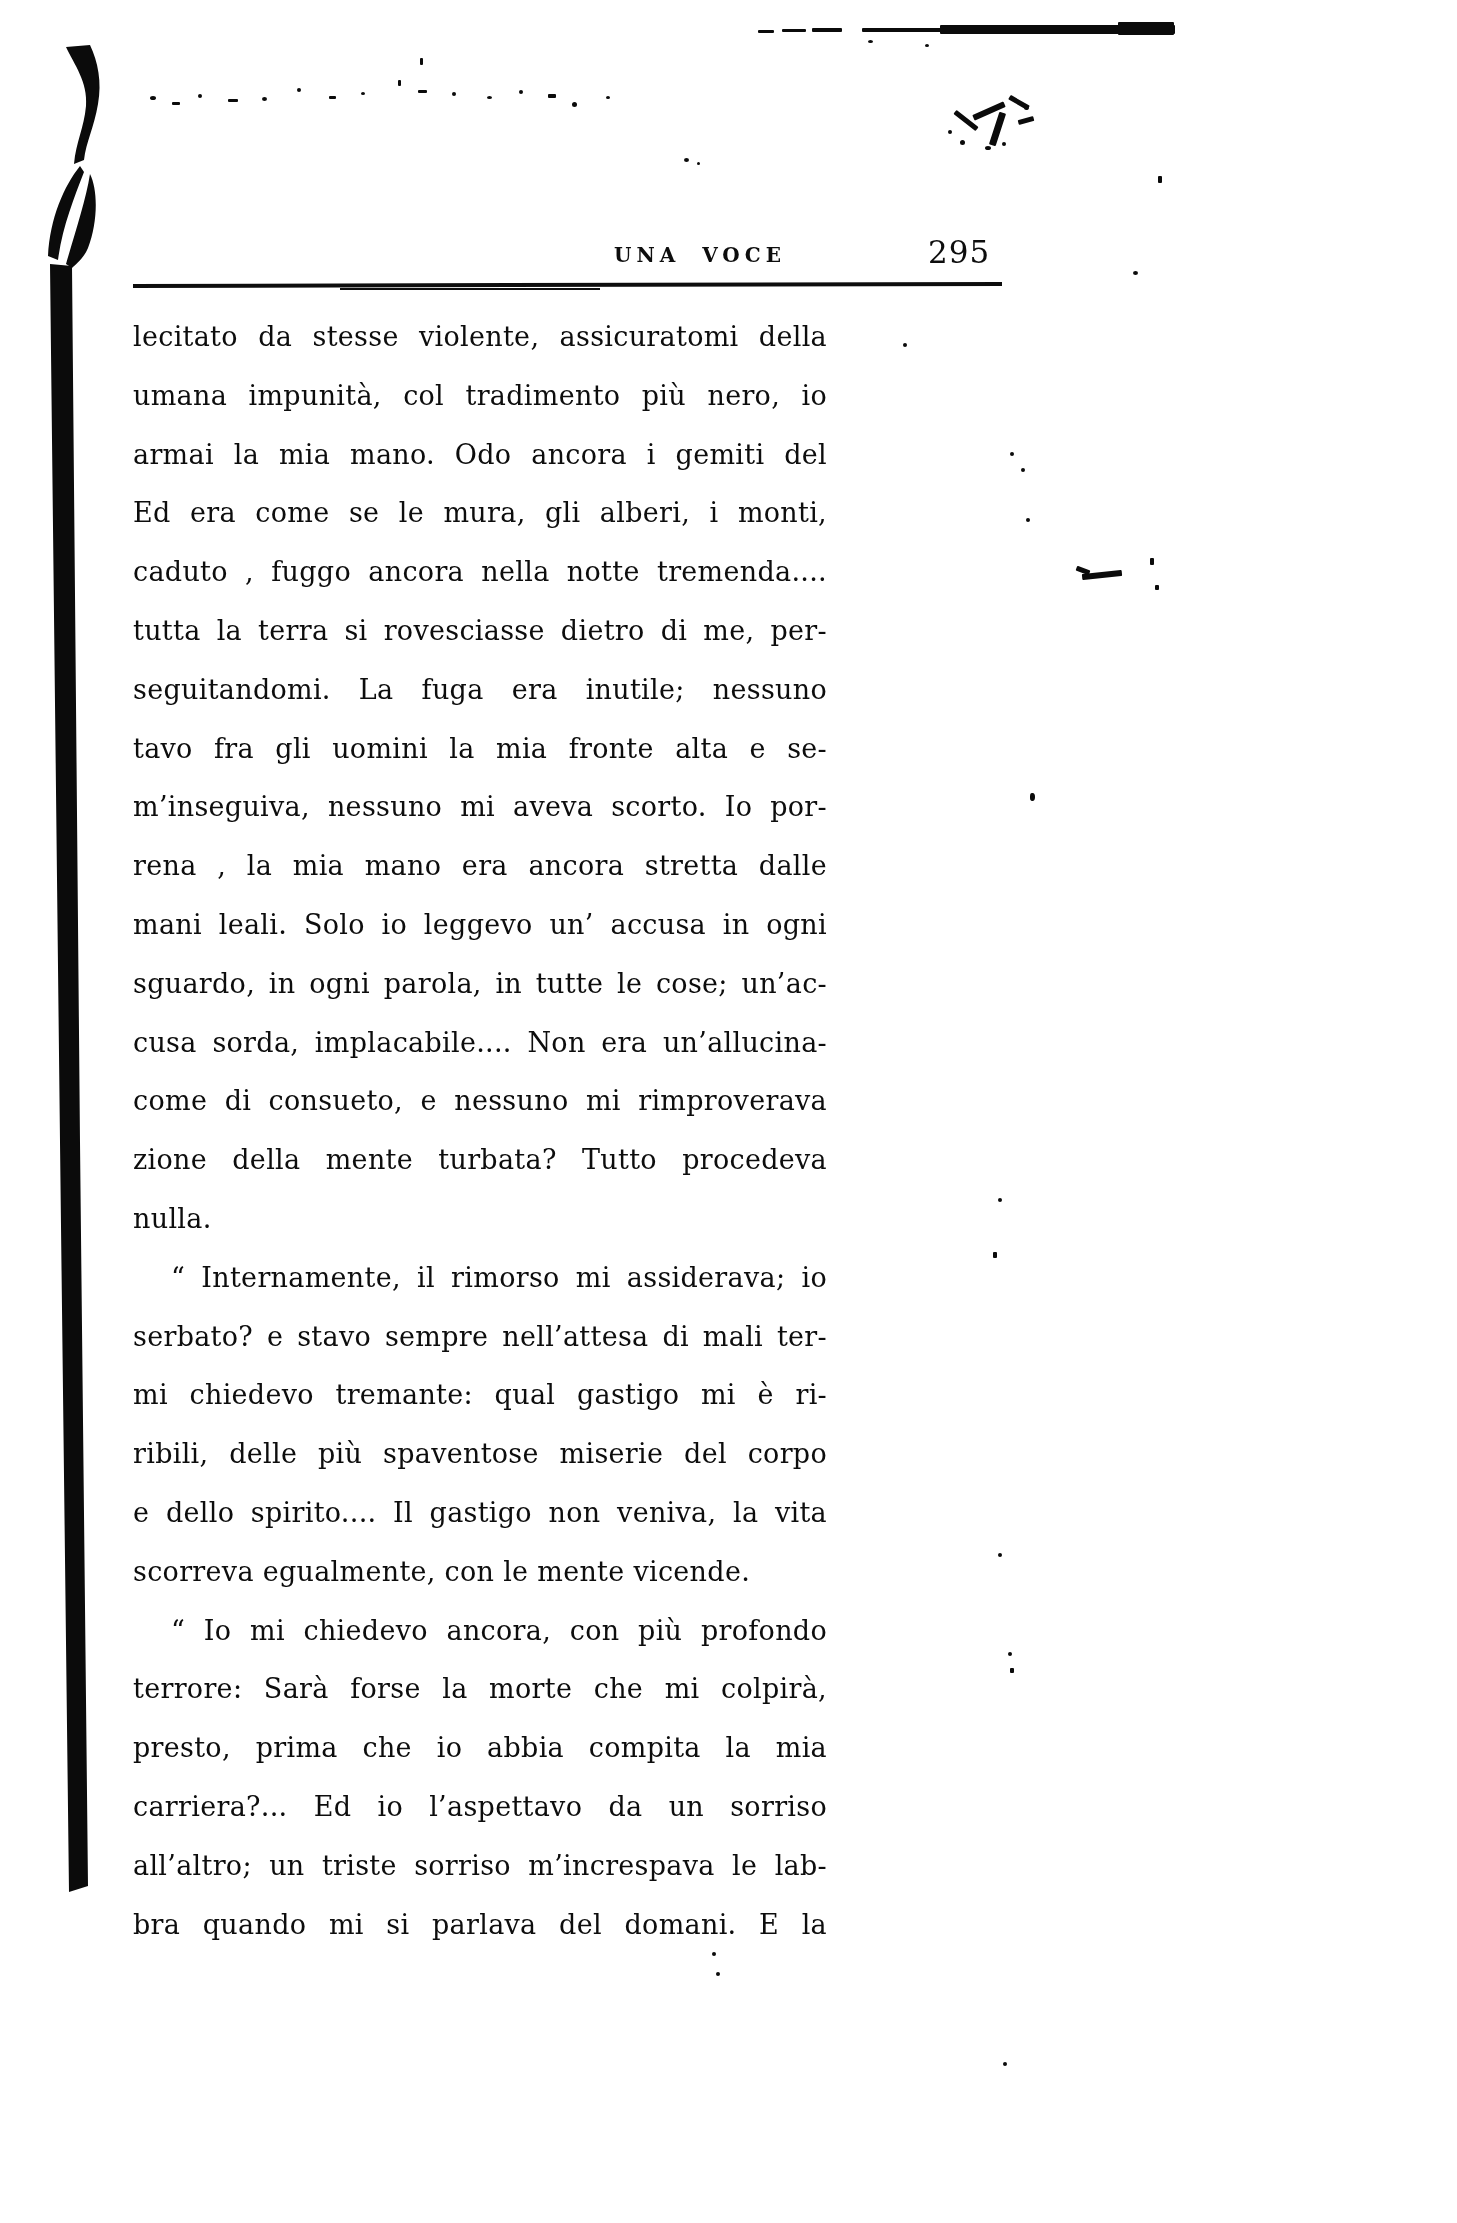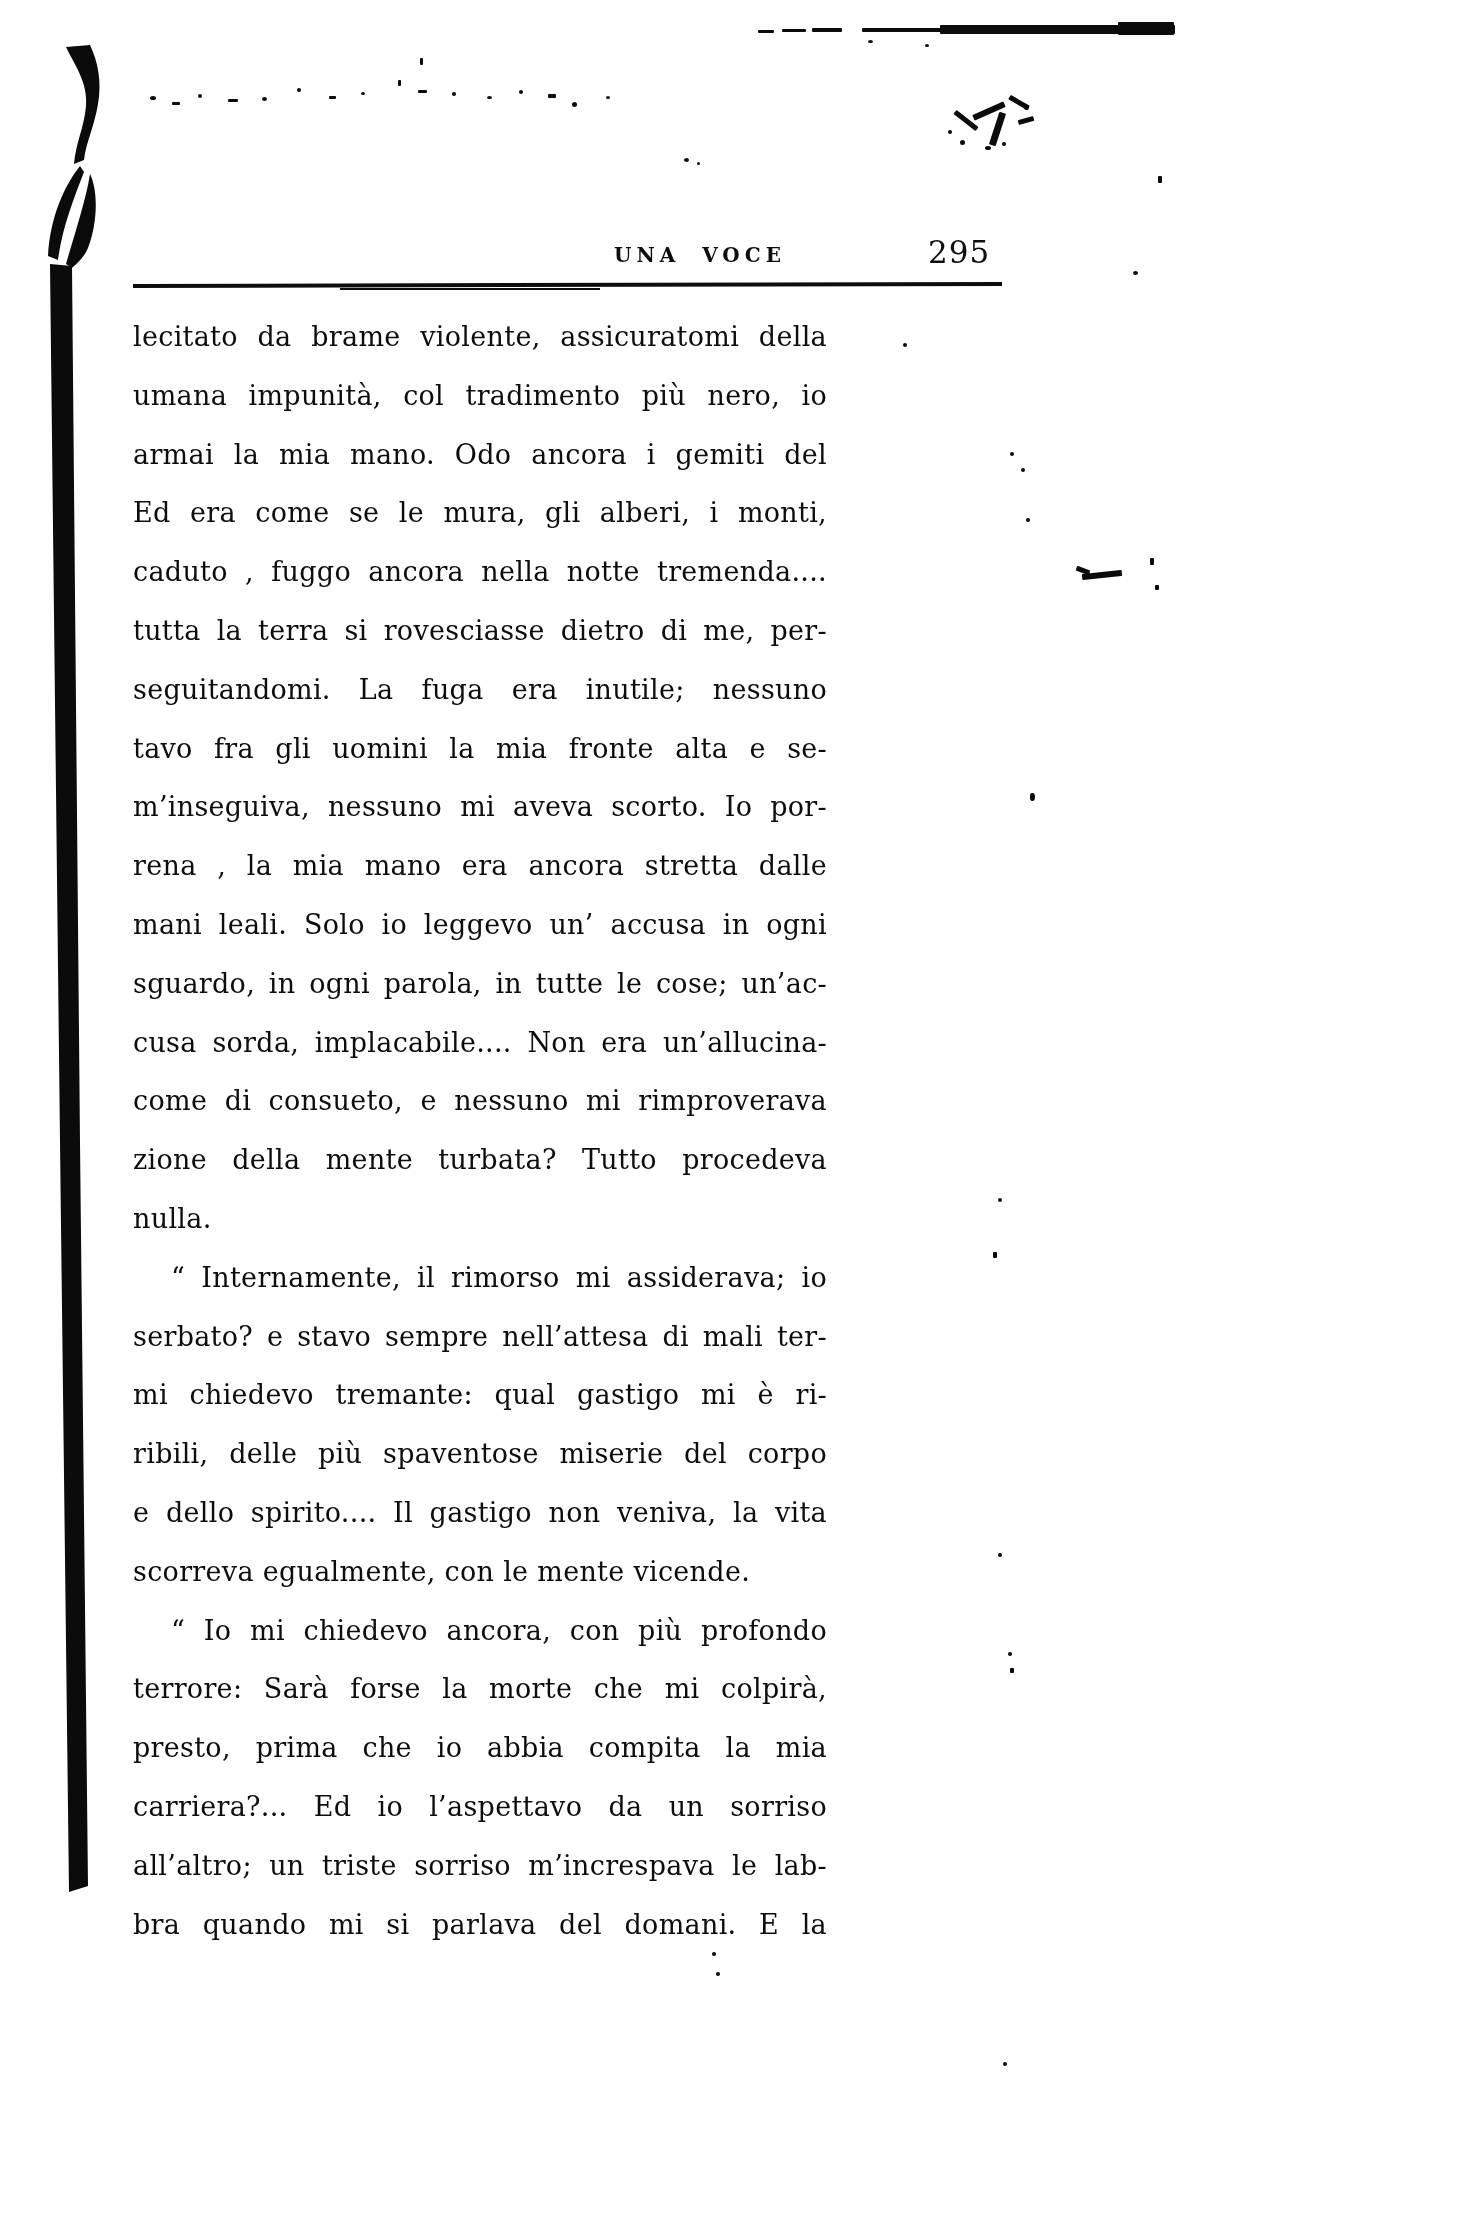--- a/index.html
+++ b/index.html
@@ -134,21 +134,21 @@
     <div class="ink dot" style="left:1003px;top:2062px;width:4px;height:4px;"></div>
   </div>
 
   <div class="running-title">UNA VOCE</div>
   <div class="page-number">295</div>
   <div class="header-rule"></div>
   <div class="header-rule-frag"></div>
 
   <div class="text-block">
     <div>
-      <div class="line">lecitato da brame violente, assicuratomi della</div>
+      <div class="line">lecitato da stesse violente, assicuratomi della</div>
       <div class="line">umana impunità, col tradimento più nero, io</div>
       <div class="line">armai la mia mano. Odo ancora i gemiti del</div>
       <div class="line">Ed era come se le mura, gli alberi, i monti,</div>
       <div class="line">caduto , fuggo ancora nella notte tremenda....</div>
       <div class="line">tutta la terra si rovesciasse dietro di me, per-</div>
       <div class="line">seguitandomi. La fuga era inutile; nessuno</div>
       <div class="line">tavo fra gli uomini la mia fronte alta e se-</div>
       <div class="line">m’inseguiva, nessuno mi aveva scorto. Io por-</div>
       <div class="line">rena , la mia mano era ancora stretta dalle</div>
       <div class="line">mani leali. Solo io leggevo un’ accusa in ogni</div>

